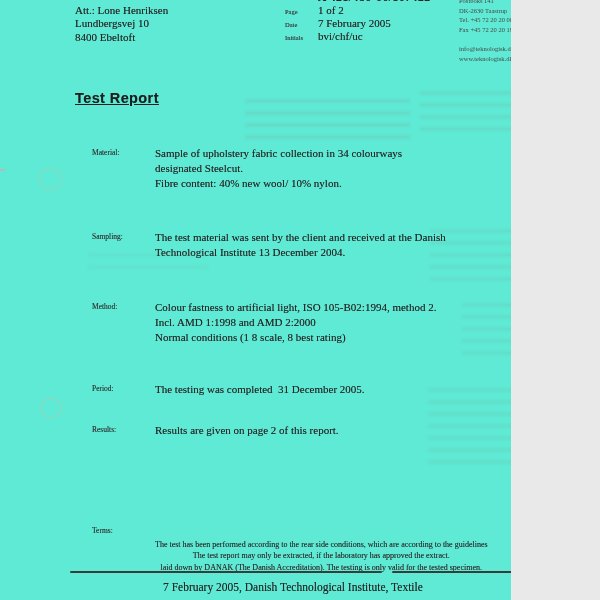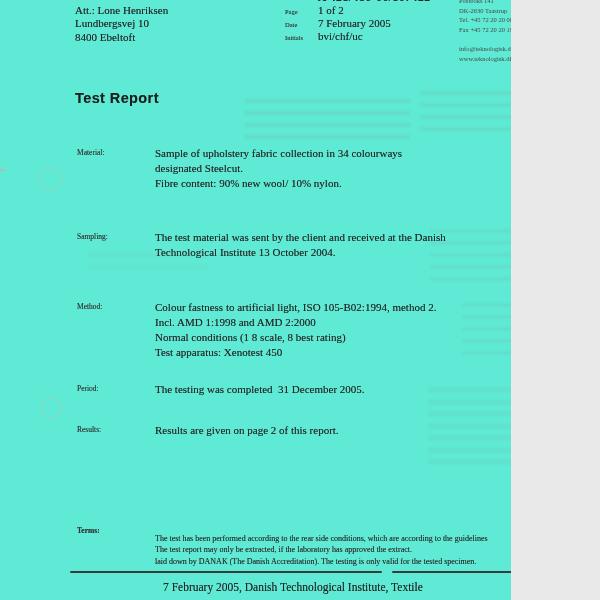--- a/index.html
+++ b/index.html
@@ -20,36 +20,36 @@
   .meta-label{width:33px;font-size:6.5px;color:#3a3a3a;flex:0 0 33px;}
   .meta-value{font-size:11px;white-space:pre;}
   
   .contact{position:absolute;left:459px;top:-4px;font-size:6.5px;line-height:9.5px;color:#484848;text-shadow:none;}
   .contact .gap{height:10px;}
   .contact div{white-space:pre;}
   
   .title{
     position:absolute;left:75px;top:90px;margin:0;
     font-family:"Liberation Sans","DejaVu Sans",sans-serif;
-    font-weight:bold;font-size:14.5px;letter-spacing:.4px;color:#1e1e1e;
+    font-weight:bold;font-size:14.5px;letter-spacing:.4px;color:#1e1e1e;text-decoration:underline;
   }
   
   .section{position:absolute;left:75px;width:480px;}
-  .sec-label{position:absolute;left:2px;top:2px;font-size:7.5px;color:#333;}
+  .sec-label{position:absolute;left:17px;top:2px;font-size:7.5px;color:#333;}
   .sec-text{position:absolute;left:80px;top:0;font-size:11px;line-height:15px;}
   .sec-line{white-space:pre;}
   .sec-material{top:146px;}
   .sec-sampling{top:230px;}
   .sec-method{top:300px;}
   .sec-period{top:382px;}
   .sec-results{top:423px;}
   
   .terms{position:absolute;left:75px;top:521px;width:490px;}
-  .terms .sec-label{top:5px;font-weight:bold;}
-  .terms-text{position:absolute;left:80px;top:12px;font-size:8px;line-height:11.3px;color:#2c2c2c;}
+  .terms .sec-label{top:5px;}
+  .terms-text{position:absolute;left:80px;top:18px;font-size:8px;line-height:11.3px;color:#2c2c2c;text-align:center;}
   .terms-line{white-space:pre;}
   
   .rule{position:absolute;height:2px;background:#3b3b3b;border-radius:1px;}
   .rule-a{left:70px;top:571px;width:312px;}
   .rule-b{left:392px;top:571px;width:122px;}
   .rule-c{left:536px;top:570px;width:64px;height:1px;background:#8a8a8a;}
   .footer{position:absolute;left:163px;top:581px;font-size:11.5px;white-space:pre;}
   
   .ghost{
     position:absolute;opacity:.5;filter:blur(1.3px);pointer-events:none;
@@ -105,39 +105,38 @@
     <div>www.teknologisk.dk</div>
   </div>
 
   <h1 class="title">Test Report</h1>
 
   <div class="section sec-material">
     <div class="sec-label">Material:</div>
     <div class="sec-text">
       <div class="sec-line">Sample of upholstery fabric collection in 34 colourways</div>
       <div class="sec-line">designated Steelcut.</div>
-      <div class="sec-line">Fibre content: 90% new wool/ 10% nylon.</div>
+      <div class="sec-line">Fibre content: 40% new wool/ 10% nylon.</div>
     </div>
   </div>
 
   <div class="section sec-sampling">
     <div class="sec-label">Sampling:</div>
     <div class="sec-text">
       <div class="sec-line">The test material was sent by the client and received at the Danish</div>
-      <div class="sec-line">Technological Institute 13 October 2004.</div>
+      <div class="sec-line">Technological Institute 13 December 2004.</div>
     </div>
   </div>
 
   <div class="section sec-method">
     <div class="sec-label">Method:</div>
     <div class="sec-text">
       <div class="sec-line">Colour fastness to artificial light, ISO 105-B02:1994, method 2.</div>
       <div class="sec-line">Incl. AMD 1:1998 and AMD 2:2000</div>
       <div class="sec-line">Normal conditions (1 8 scale, 8 best rating)</div>
-      <div class="sec-line">Test apparatus: Xenotest 450</div>
     </div>
   </div>
 
   <div class="section sec-period">
     <div class="sec-label">Period:</div>
     <div class="sec-text">
       <div class="sec-line">The testing was completed  31 December 2005.</div>
     </div>
   </div>
 

